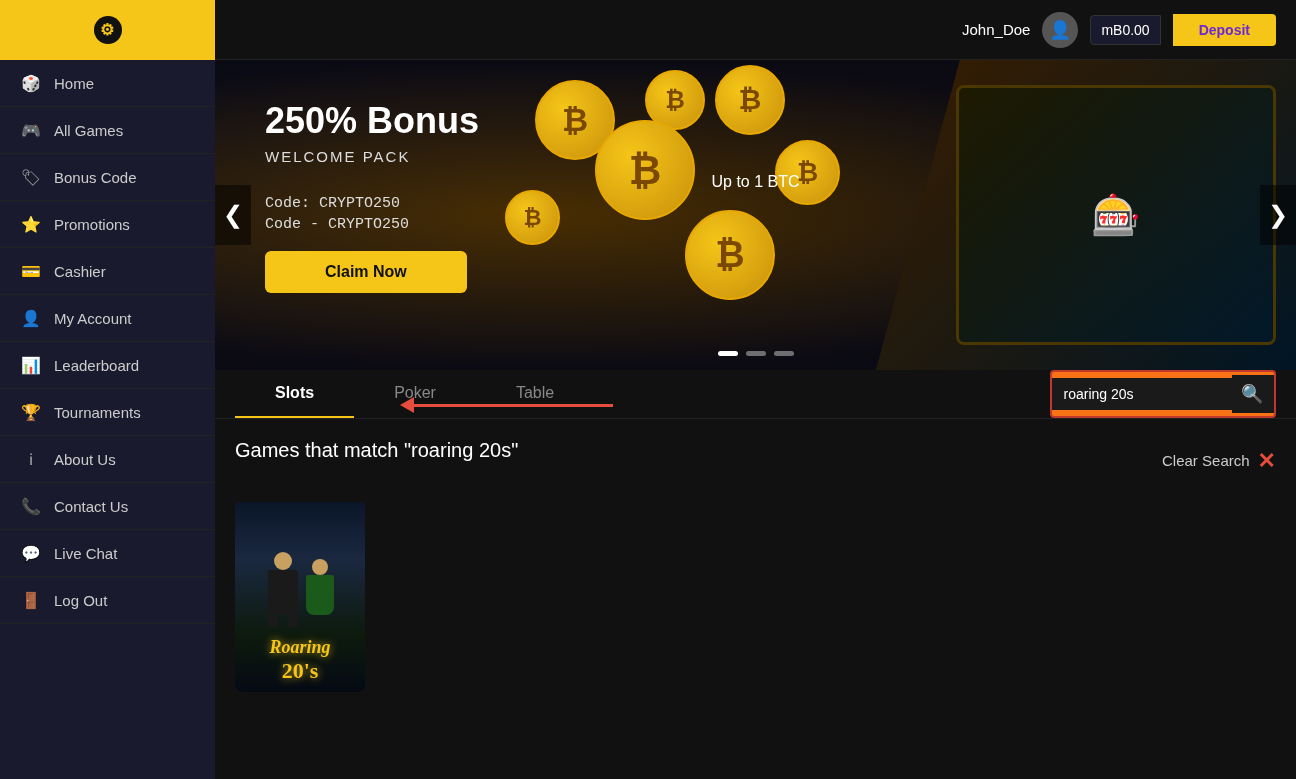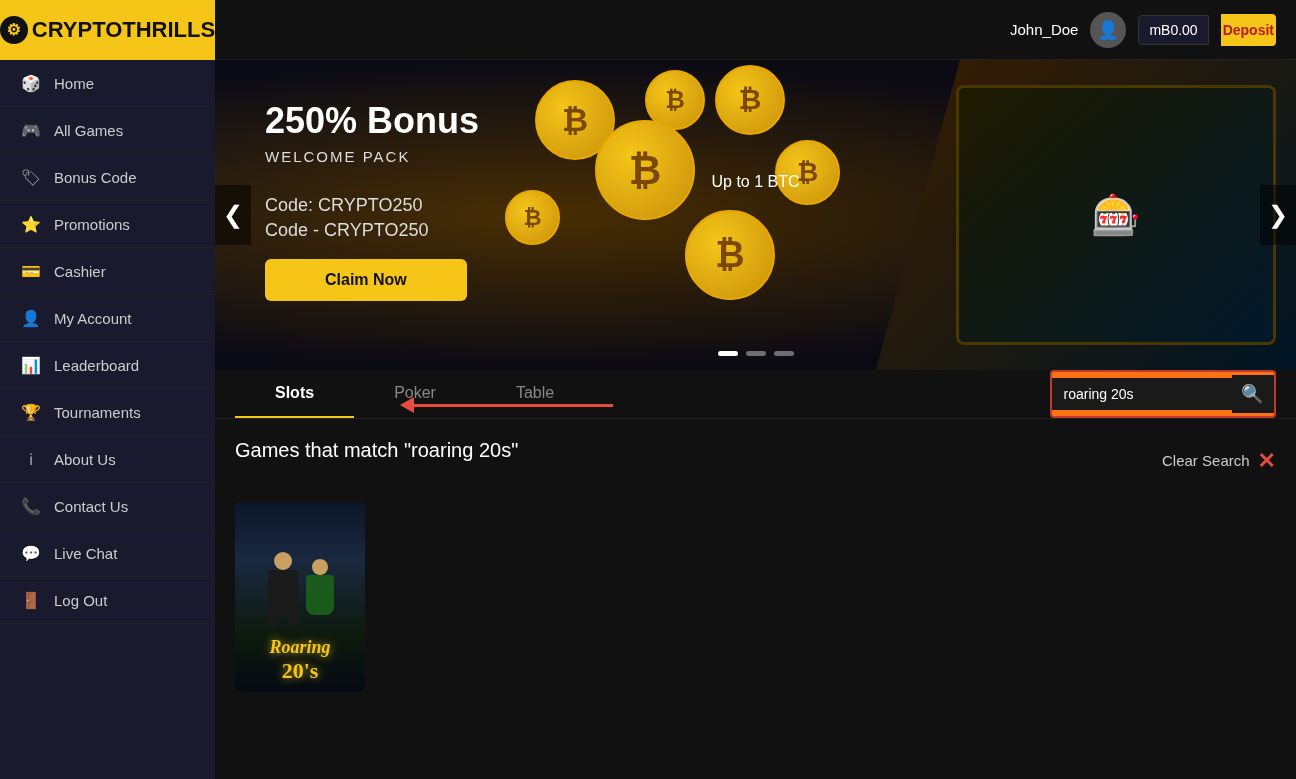--- a/index.html
+++ b/index.html
@@ -69,22 +69,22 @@
       border: 1px solid #333;
       color: #fff;
       padding: 6px 10px;
       border-radius: 4px 0 0 4px;
       font-size: 14px;
       cursor: pointer;
     }
     .deposit-btn {
       background: #f5c518;
       border: none;
-      color: #b91c1c;
-      padding: 8px 2px;
+      color: #6d28d9;
+      padding: 8px 26px;
       border-radius: 0 4px 4px 0;
       font-size: 14px;
       font-weight: bold;
       cursor: pointer;
       text-align: center;
     }
 
     
     .main-layout {
       display: flex;
@@ -176,23 +176,24 @@
       letter-spacing: 2px;
       margin-bottom: 8px;
     }
     .up-to-btc {
       font-size: 16px;
       color: #fff;
       margin-bottom: 4px;
       text-align: center;
     }
     .code-line {
-      font-size: 18px;
+      font-size: 15px;
       color: #ddd;
       margin-bottom: 4px;
+      font-family: Liberation Mono, monospace;
     }
     .claim-btn {
       margin-top: 18px;
       background: #f5c518;
       border: none;
       color: #111;
       font-size: 16px;
       font-weight: bold;
       padding: 12px 60px;
       border-radius: 6px;
@@ -392,21 +393,20 @@
       margin-right: -1px;
     }
   </style>
 </head>
 <body>
 
 <div class="header">
   <div class="logo-area">
     <div class="logo-text">
       <div class="logo-gear">⚙</div>
-      <span><span>CRYPTO</span><span>THRILLS</span></span>
     </div>
   </div>
   <div class="header-right">
     <span class="username">John_Doe</span>
     <div class="avatar-icon">👤</div>
     <button class="balance-btn">mB0.00</button>
     <button class="deposit-btn">Deposit</button>
   </div>
 </div>
 

